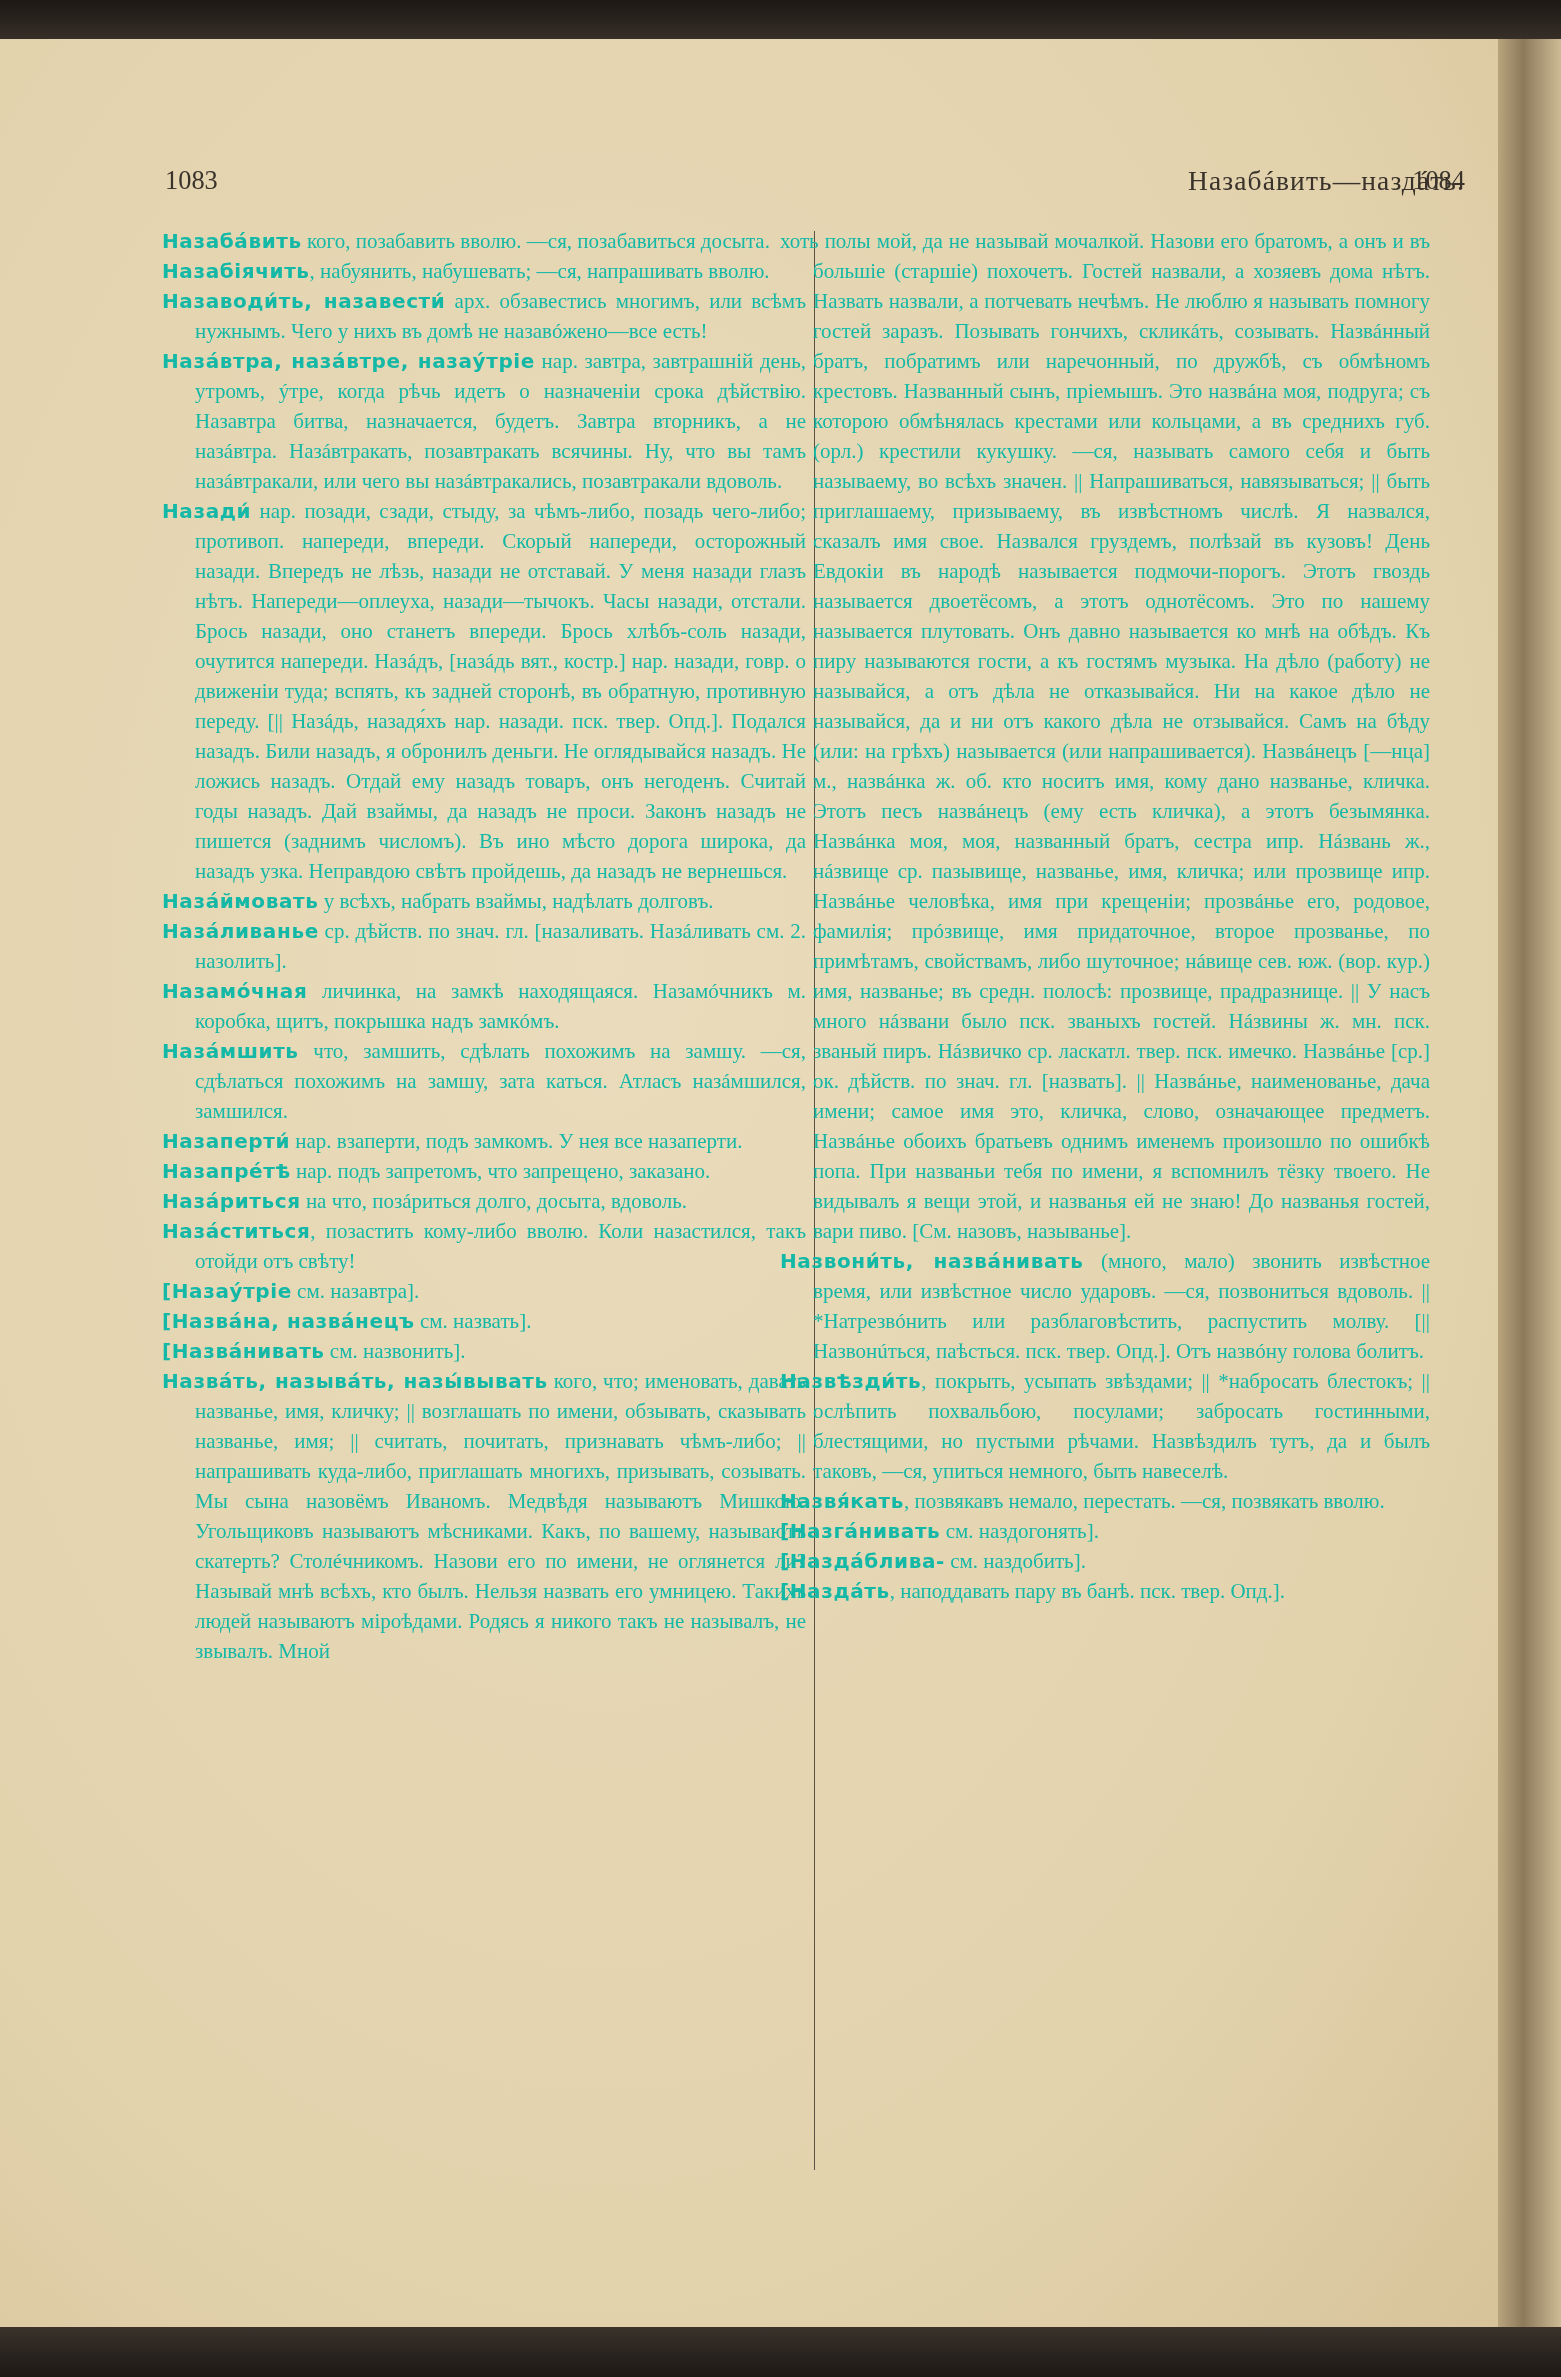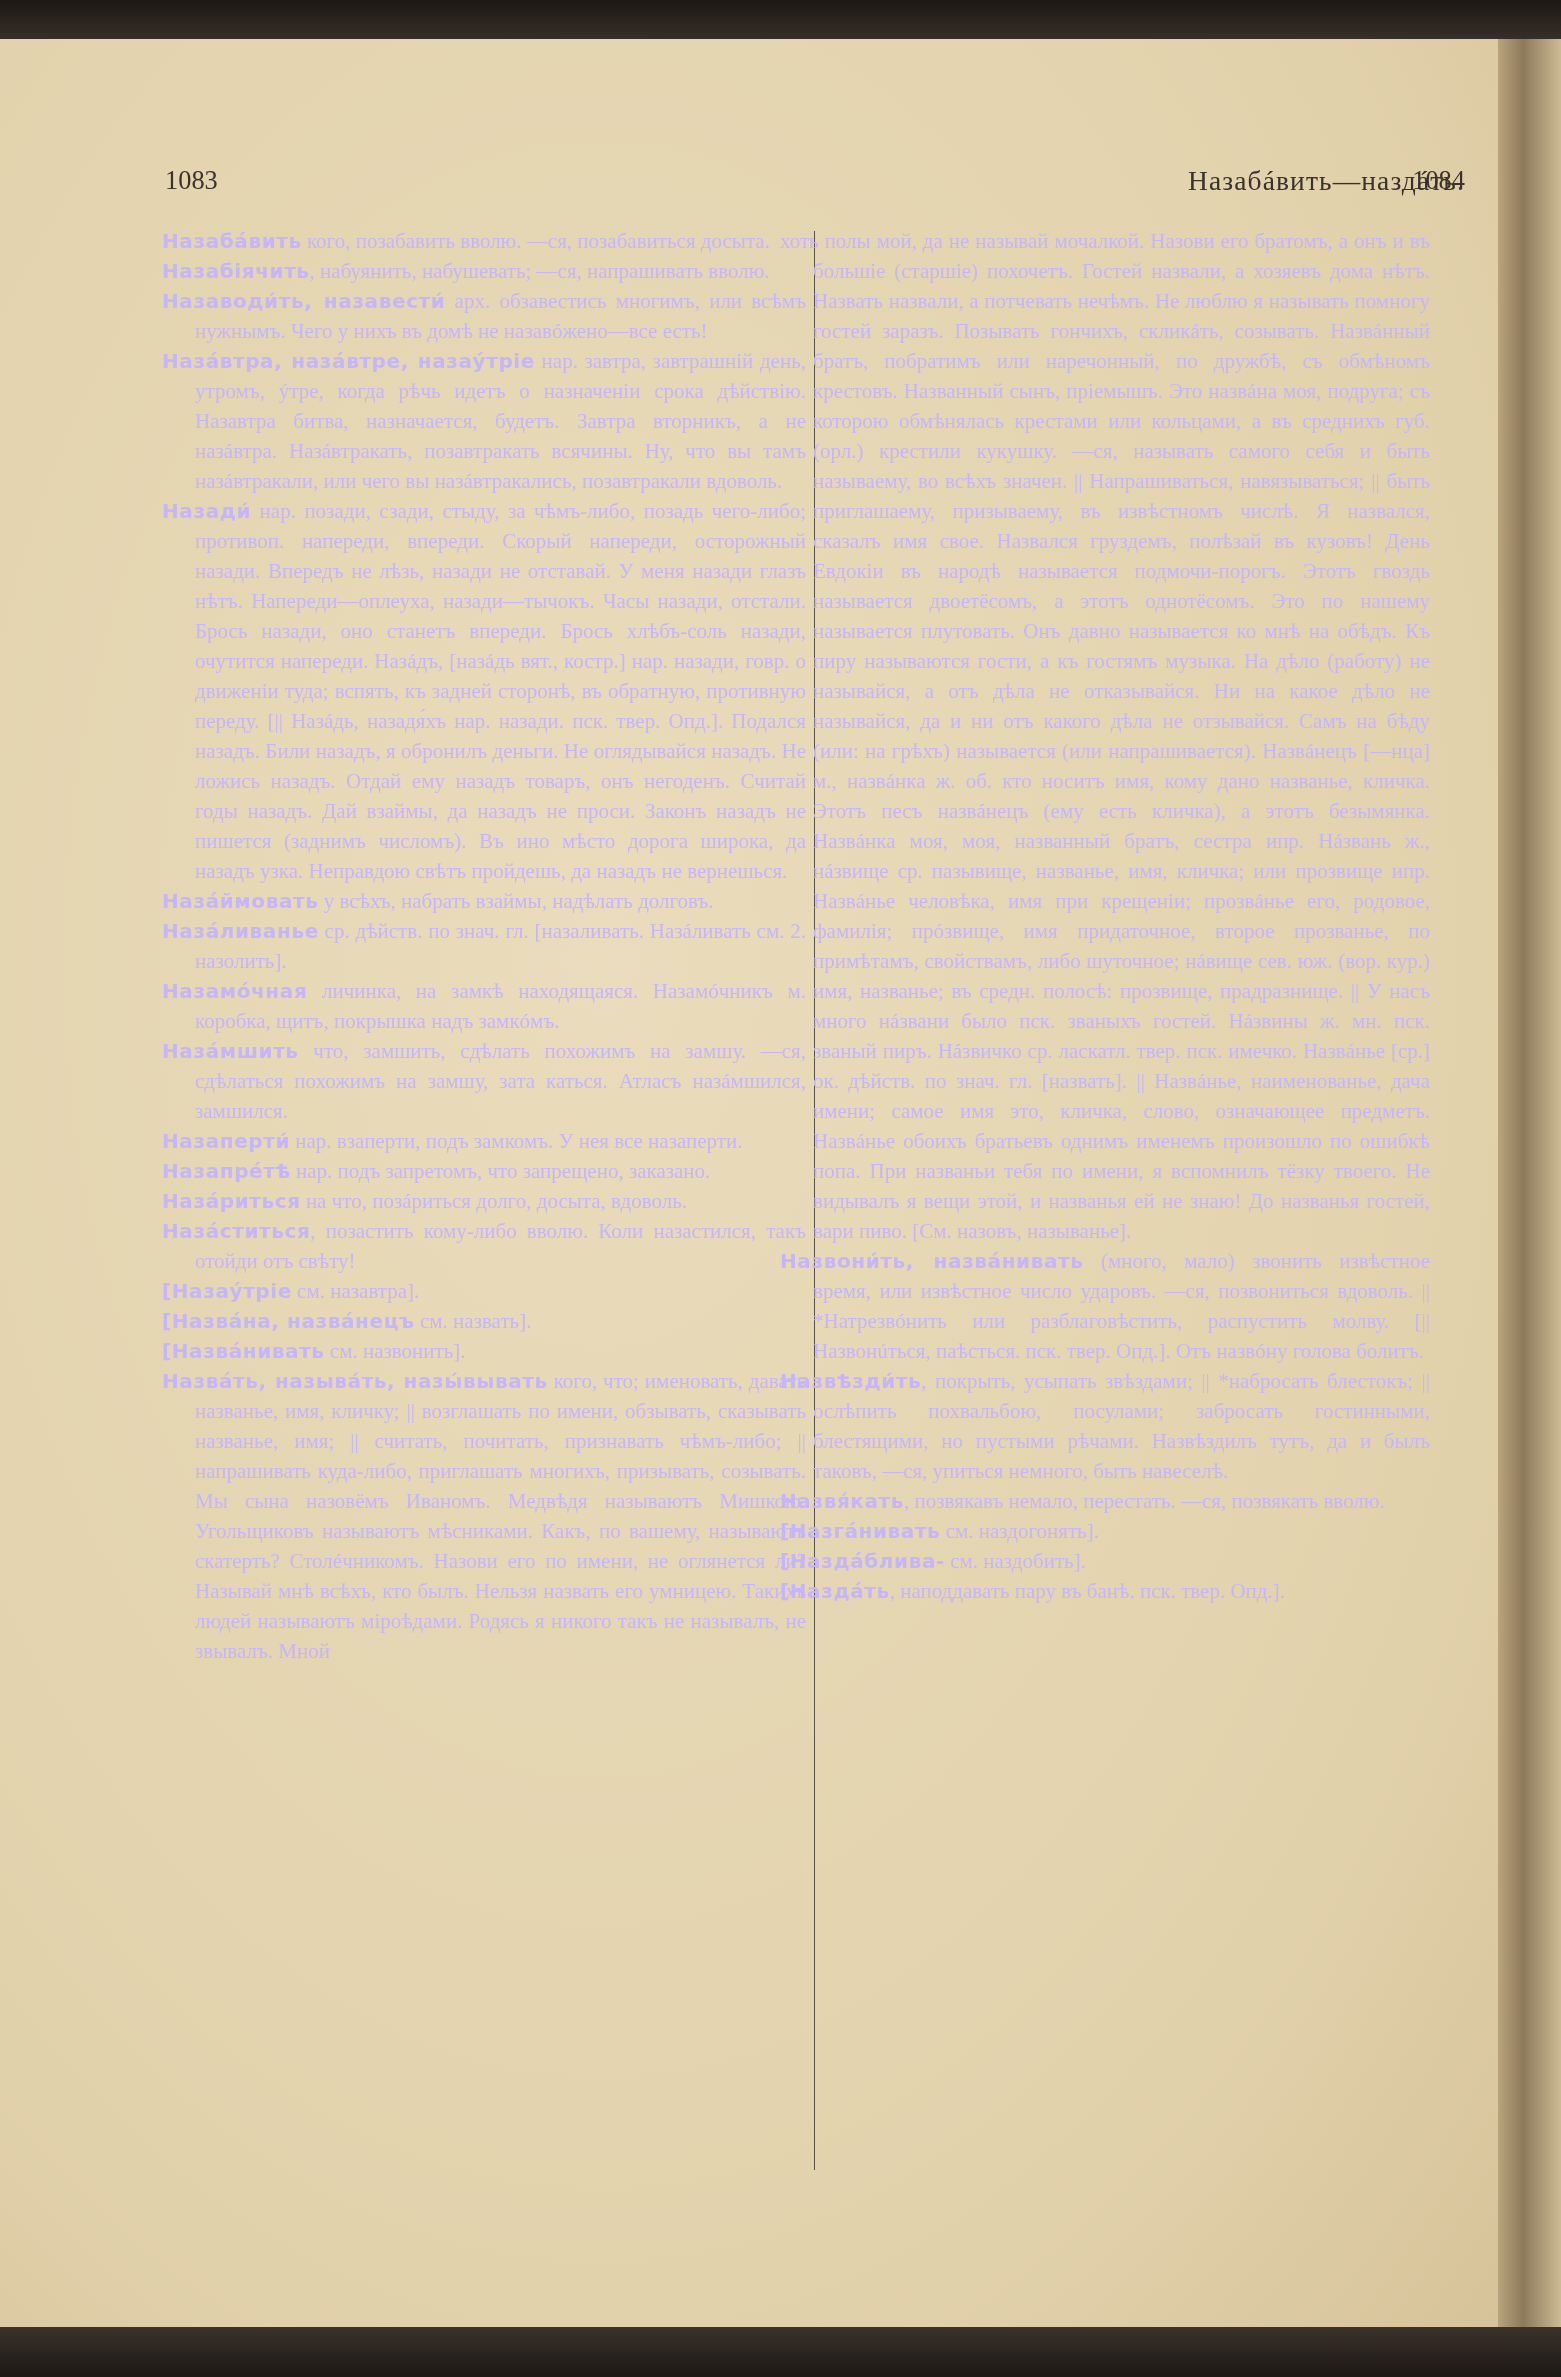--- a/index.html
+++ b/index.html
@@ -6,21 +6,21 @@
   body{width:1561px;height:2377px;background:#2a2420;position:relative;overflow:hidden;font-family:"DejaVu Serif",serif;}
   .topband{position:absolute;left:0;top:0;width:1561px;height:44px;background:linear-gradient(#1c1814,#3a322b);}
   .botband{position:absolute;left:0;bottom:0;width:1561px;height:50px;background:linear-gradient(#3a322b,#1c1814);}
   .page{position:absolute;left:0;top:39px;width:1503px;height:2297px;background:#e6d7b4;
         background-image:radial-gradient(ellipse at 40% 40%,#eadcbc 0%,#e2d2ac 70%,#d7c39a 100%);}
   .gutter{position:absolute;left:1498px;top:39px;width:63px;height:2297px;background:linear-gradient(90deg,#b9a47d,#8d7a5b 40%,#cdbb95);}
   .header{position:absolute;top:165px;left:165px;width:1300px;height:39px;color:#3a332b;}
   .pgnum-left{position:absolute;left:0;top:0;font-size:26.4px;font-family:"Liberation Serif",serif;}
   .pgnum-right{position:absolute;right:0;top:0;font-size:26.4px;font-family:"Liberation Serif",serif;}
   .running-head{position:absolute;left:0;right:0;top:0;text-align:right;font-size:27.5px;letter-spacing:1.1px;font-family:"Liberation Serif",serif;}
-  .col{position:absolute;top:226px;color:#c4b5fd;font-family:"Liberation Serif",serif;font-size:21px;line-height:30px;text-align:justify;}
+  .col{position:absolute;top:226px;color:#14b8a6;font-family:"Liberation Serif",serif;font-size:21px;line-height:30px;text-align:justify;}
   .col-left{left:162px;width:644px;}
   .col-right{left:780px;width:650px;}
   .rule{position:absolute;left:814px;top:231px;width:1.1px;height:1939px;background:#5a5045;}
   .entry{margin:0 0 0 0;padding-left:33px;text-indent:-33px;}
   .hw{font-weight:bold;font-family:"DejaVu Sans",sans-serif;font-size:20px;letter-spacing:0.6px;}
 </style>
 </head>
 <body>
 
 <div class="topband"></div>

